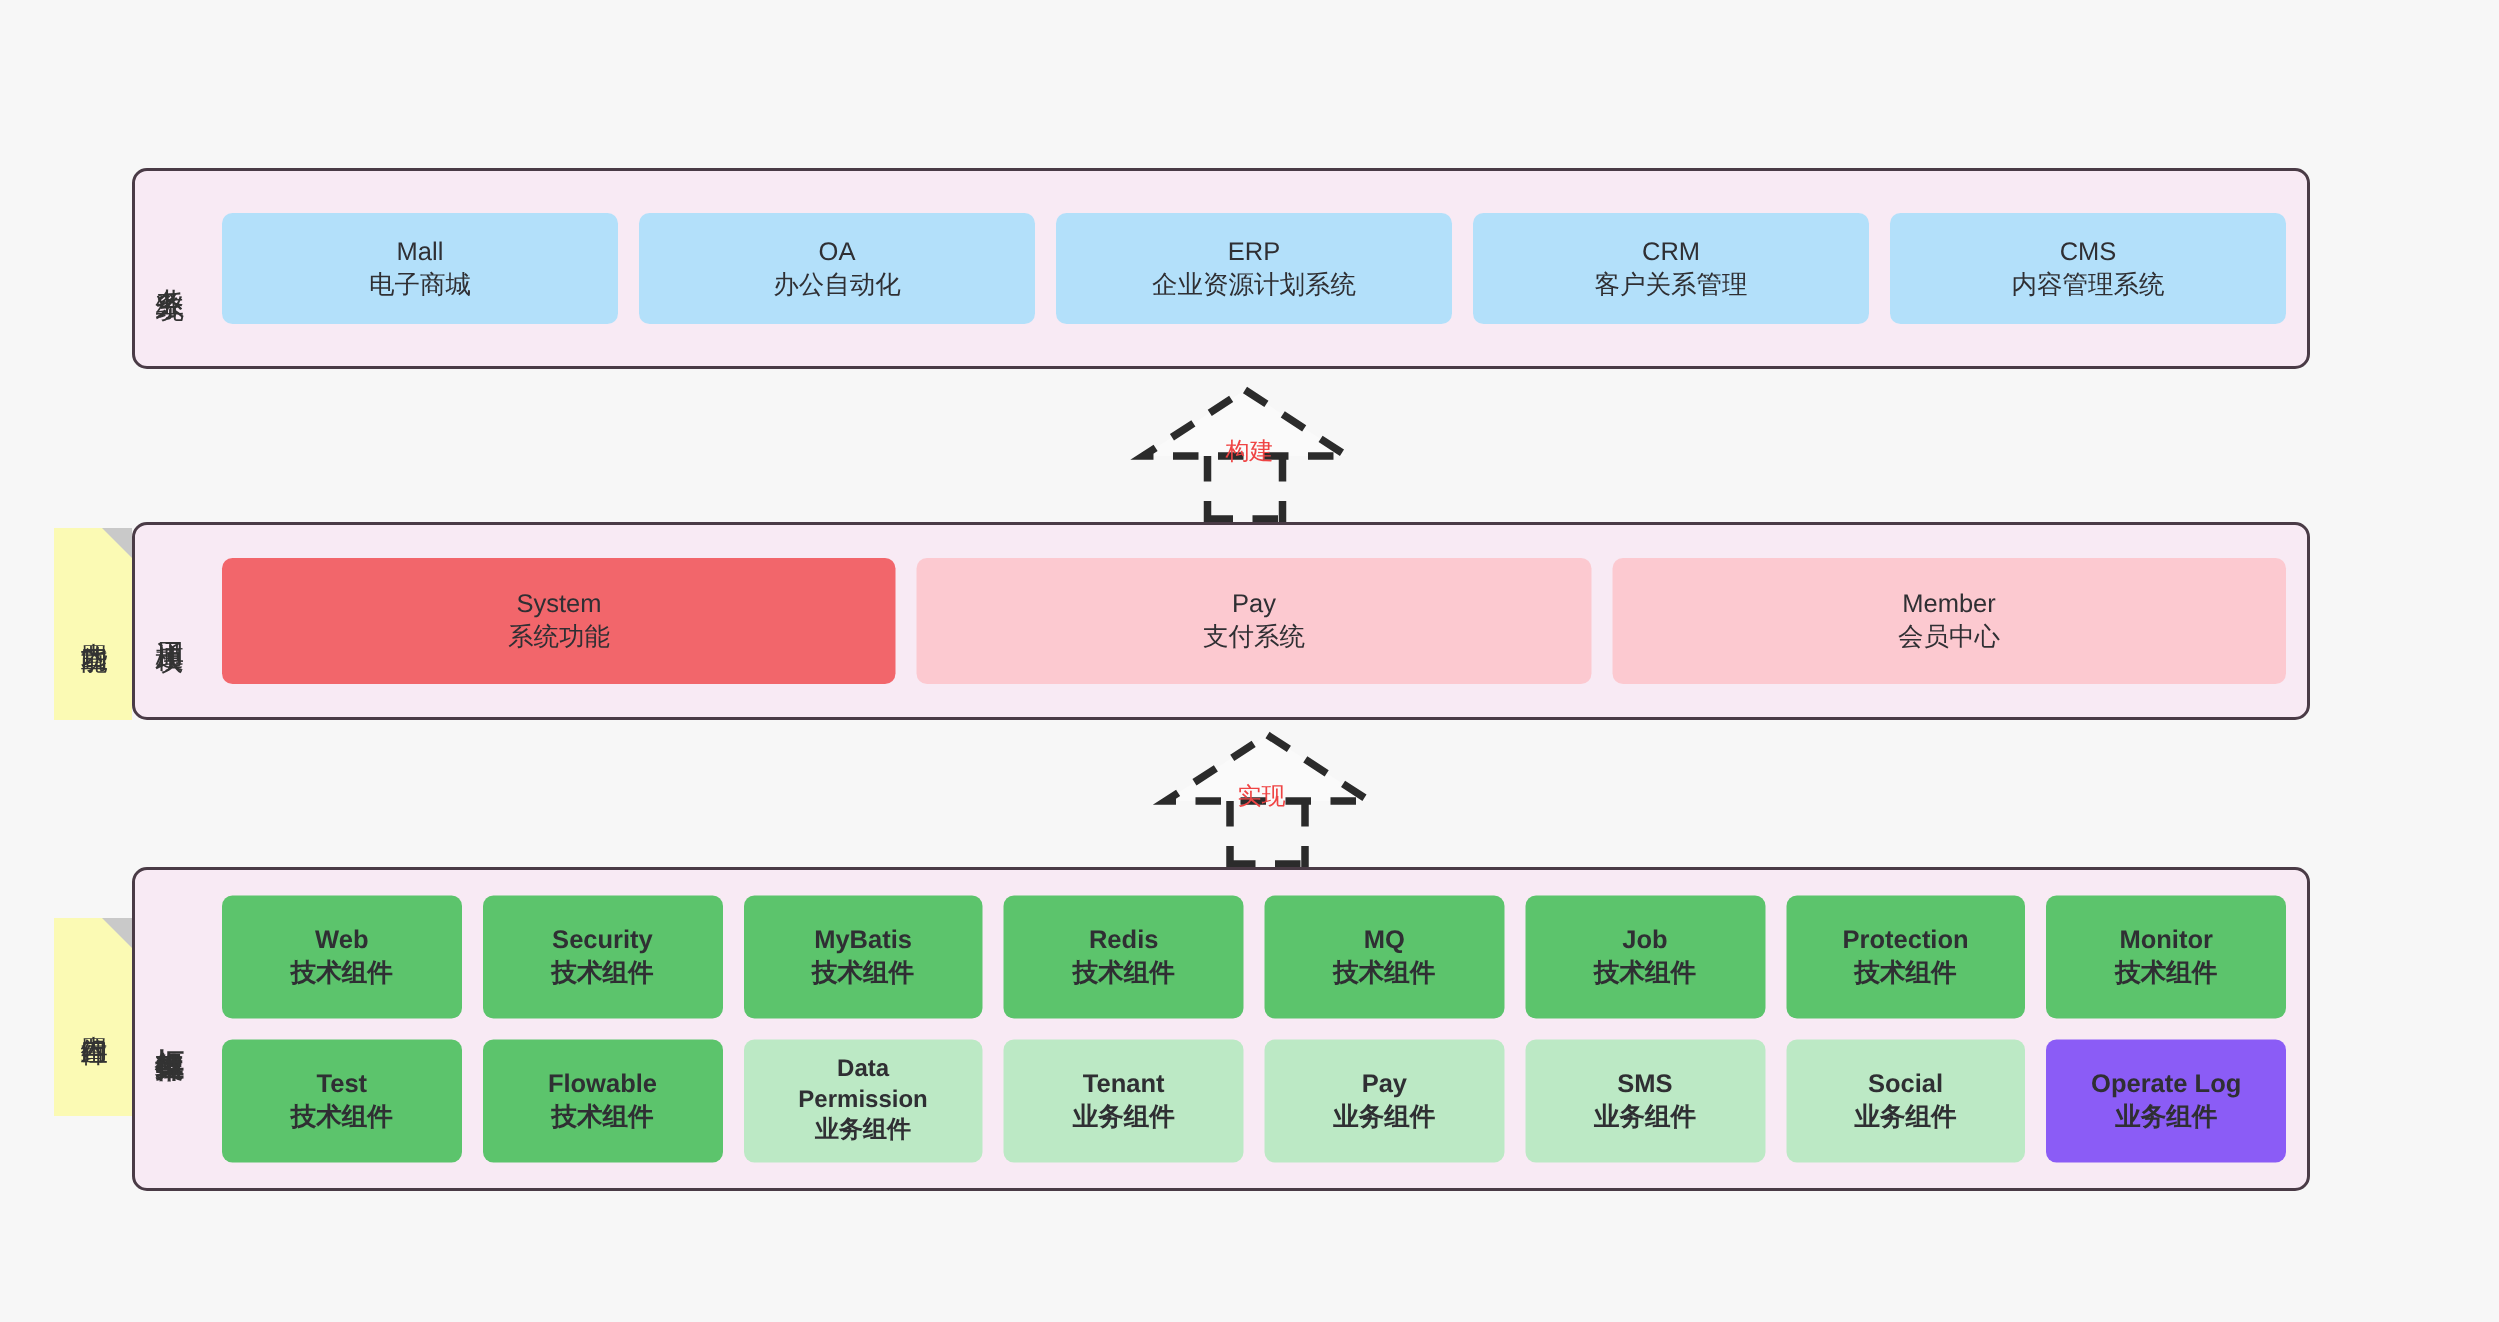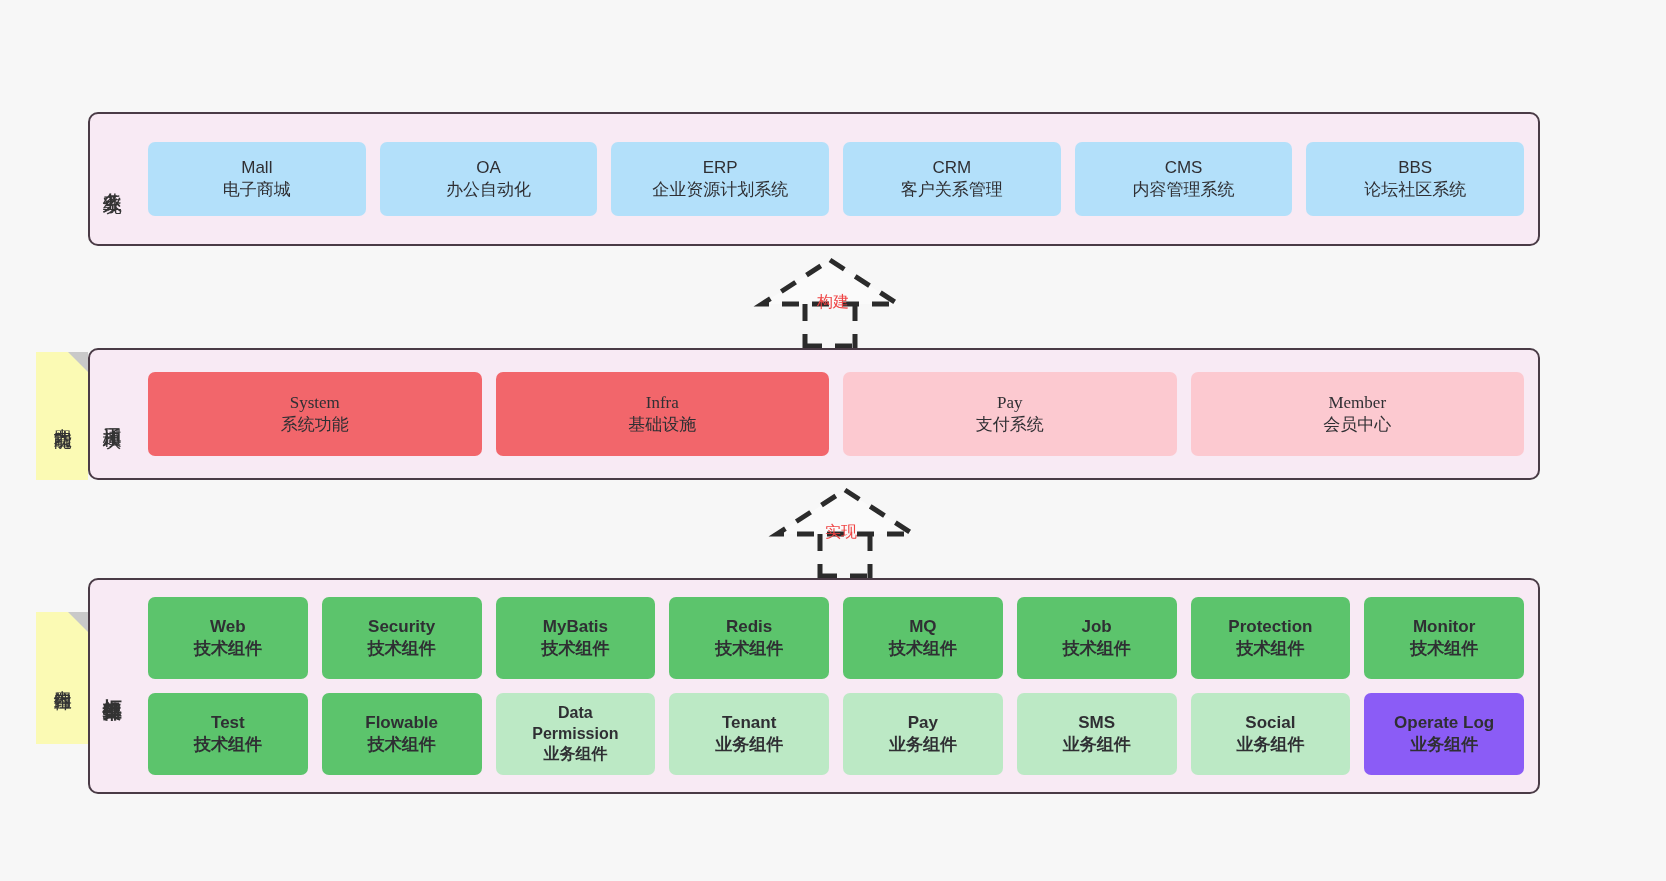--- a/index.html
+++ b/index.html
@@ -64,21 +64,21 @@
     padding:6px 5px;
     box-sizing:border-box;
   }
   .cell .l1{display:block;}
   .cell .l2{display:block;}
   .cell .l3{display:block;}
 
   
   #layer-business{left:88px;top:112px;width:1452px;height:134px;}
   #layer-business .cell{height:74px;}
-  #layer-modules{left:88px;top:348px;width:1452px;height:132px;font-family:Liberation Serif, serif;}
+  #layer-modules{left:88px;top:348px;width:1452px;height:132px;}
   #layer-modules .cell{height:84px;}
   #layer-framework{left:88px;top:578px;width:1452px;height:216px;font-weight:bold;}
   #layer-framework .cell{height:82px;}
 
   
   .sticky{
     position:absolute;
     background:#fbfab4;
     width:52px;
     box-sizing:border-box;
@@ -141,24 +141,20 @@
           <span class="l2">企业资源计划系统</span>
         </div>
         <div class="cell" style="background:#b3e0fa">
           <span class="l1">CRM</span>
           <span class="l2">客户关系管理</span>
         </div>
         <div class="cell" style="background:#b3e0fa">
           <span class="l1">CMS</span>
           <span class="l2">内容管理系统</span>
         </div>
-        <div class="cell" style="background:#b3e0fa">
-          <span class="l1">BBS</span>
-          <span class="l2">论坛社区系统</span>
-        </div>
       </div>
     </div>
   </div>
 
   <div class="connector" id="connector-build">
     <svg width="150" height="92" viewBox="0 0 150 92">
       <path d="M75 4 L143 48 L7 48 Z" fill="#fafafa" stroke="#2b2b2b" stroke-width="5" stroke-dasharray="17 13" stroke-linecap="butt" stroke-linejoin="miter"></path>
       <path d="M50 48 L50 92 M100 48 L100 92 M50 90 L100 90" fill="none" stroke="#2b2b2b" stroke-width="5" stroke-dasharray="17 13"></path>
     </svg>
     <span class="conn-label">构建</span>
@@ -170,24 +166,20 @@
   </div>
 
   <div class="layer" id="layer-modules">
     <div class="layer-label">通用模块</div>
     <div class="layer-body">
       <div class="row">
         <div class="cell" style="background:#f2666b">
           <span class="l1">System</span>
           <span class="l2">系统功能</span>
         </div>
-        <div class="cell" style="background:#f2666b">
-          <span class="l1">Infra</span>
-          <span class="l2">基础设施</span>
-        </div>
         <div class="cell" style="background:#fcc9d0">
           <span class="l1">Pay</span>
           <span class="l2">支付系统</span>
         </div>
         <div class="cell" style="background:#fcc9d0">
           <span class="l1">Member</span>
           <span class="l2">会员中心</span>
         </div>
       </div>
     </div>

